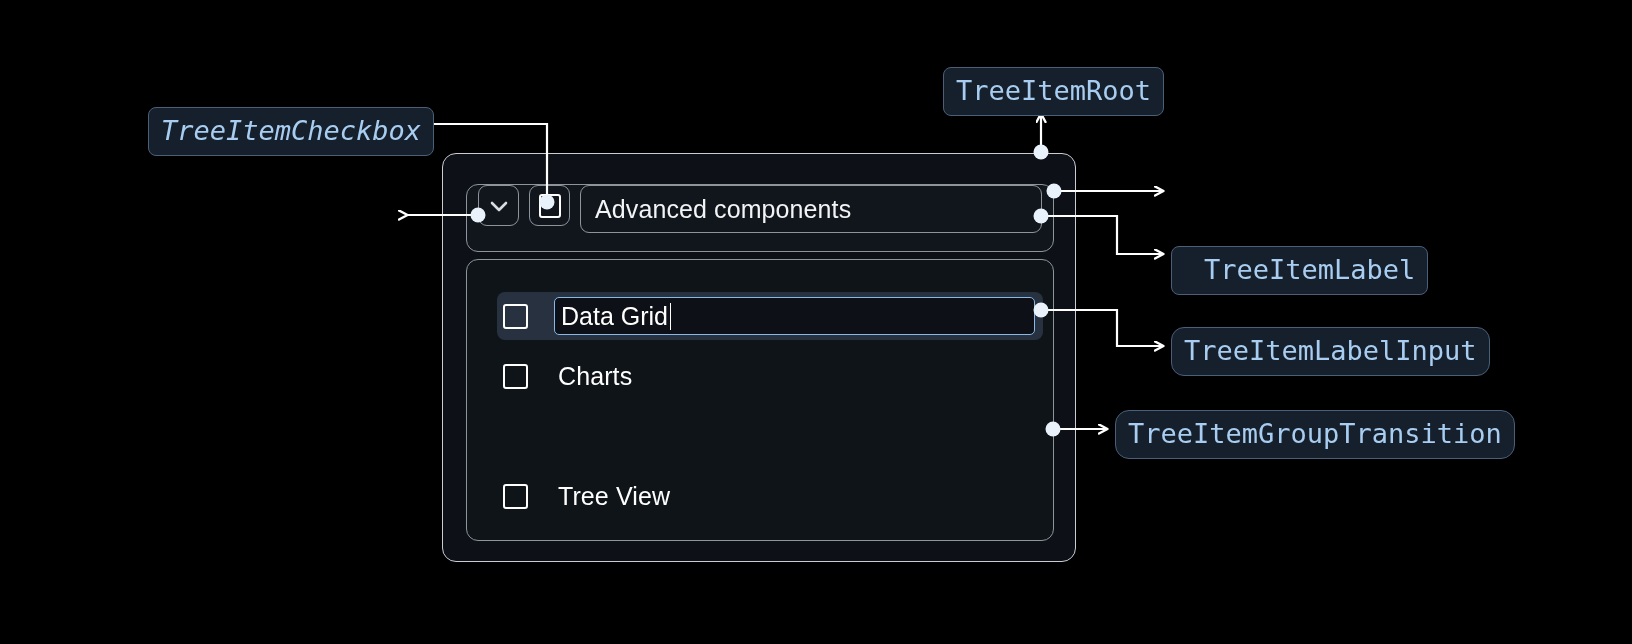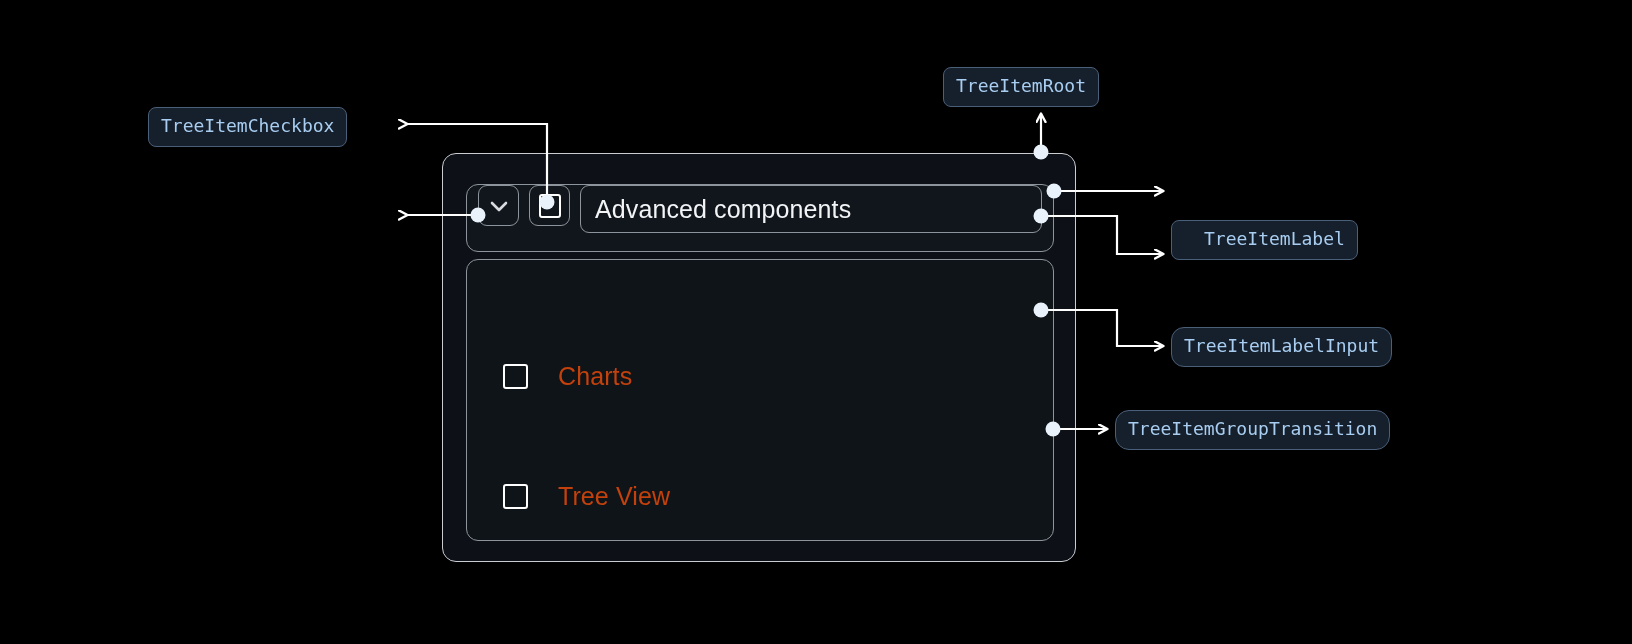--- a/index.html
+++ b/index.html
@@ -24,21 +24,21 @@
 
   
   .badge {
     position: absolute;
     box-sizing: border-box;
     background: #16202c;
     border: 1px solid #4a5f78;
     border-radius: 8px;
     color: #a8cdf0;
     font-family: "DejaVu Sans Mono", monospace;
-    font-size: 18px;
+    font-size: 27px;
     line-height: 1;
     letter-spacing: 0px;
     padding: 9px 12px 11px 12px;
     white-space: nowrap;
   }
 
   
   #wires {
     position: absolute;
     left: 0; top: 0;
@@ -160,21 +160,21 @@
     height: 25px;
     box-sizing: border-box;
     border: 2.5px solid #ffffff;
     border-radius: 3px;
     flex: 0 0 auto;
     margin-left: 6px;
   }
 
   .row-text {
     margin-left: 30px;
-    color: #c2410c;
+    color: #ffffff;
     font-size: 25px;
     letter-spacing: 0.1px;
   }
 
   #label-input {
     margin-left: 26px;
     flex: 1 1 auto;
     height: 38px;
     box-sizing: border-box;
     background: #0d1117;
@@ -214,20 +214,27 @@
 
       <div class="header-checkbox-box">
         <span class="cb-square"></span>
       </div>
 
       <div id="tree-label">Advanced components</div>
     </div>
 
     <div id="tree-group">
 
+      <div class="tree-row selected" style="top:32px;">
+        <span class="row-cb"></span>
+        <span id="label-input">
+            <span>Data Grid</span>
+            <span id="caret"></span>
+          </span>
+      </div>
 
       <div class="tree-row" style="top:92px;">
         <span class="row-cb"></span>
         <span class="row-text">Charts</span>
       </div>
 
 
       <div class="tree-row" style="top:212px;">
         <span class="row-cb"></span>
         <span class="row-text">Tree View</span>
@@ -267,25 +274,25 @@
       <circle cx="547" cy="202" r="7.5"></circle>
       <circle cx="478" cy="215" r="7.5"></circle>
       <circle cx="1041" cy="152" r="7.5"></circle>
       <circle cx="1054" cy="191" r="7.5"></circle>
       <circle cx="1041" cy="216" r="7.5"></circle>
       <circle cx="1041" cy="310" r="7.5"></circle>
       <circle cx="1053" cy="429" r="7.5"></circle>
     </g>
   </svg>
 
-  <div class="badge" style="left:148px; top:107px;">TreeItemCheckbox</div>
+  <div class="badge" style="left:148px; top:107px;font-style:italic;">TreeItemCheckbox</div>
 
 
   <div class="badge" style="left:943px; top:67px;">TreeItemRoot</div>
 
 
-  <div class="badge" style="left:1171px; top:220px;padding-left:32px;">TreeItemLabel</div>
+  <div class="badge" style="left:1171px; top:246px;padding-left:32px;">TreeItemLabel</div>
 
   <div class="badge" style="left:1171px; top:327px;border-radius:13px;">TreeItemLabelInput</div>
 
   <div class="badge" style="left:1115px; top:410px;border-radius:14px;">TreeItemGroupTransition</div>
 
 </div>
 
 </body></html>

